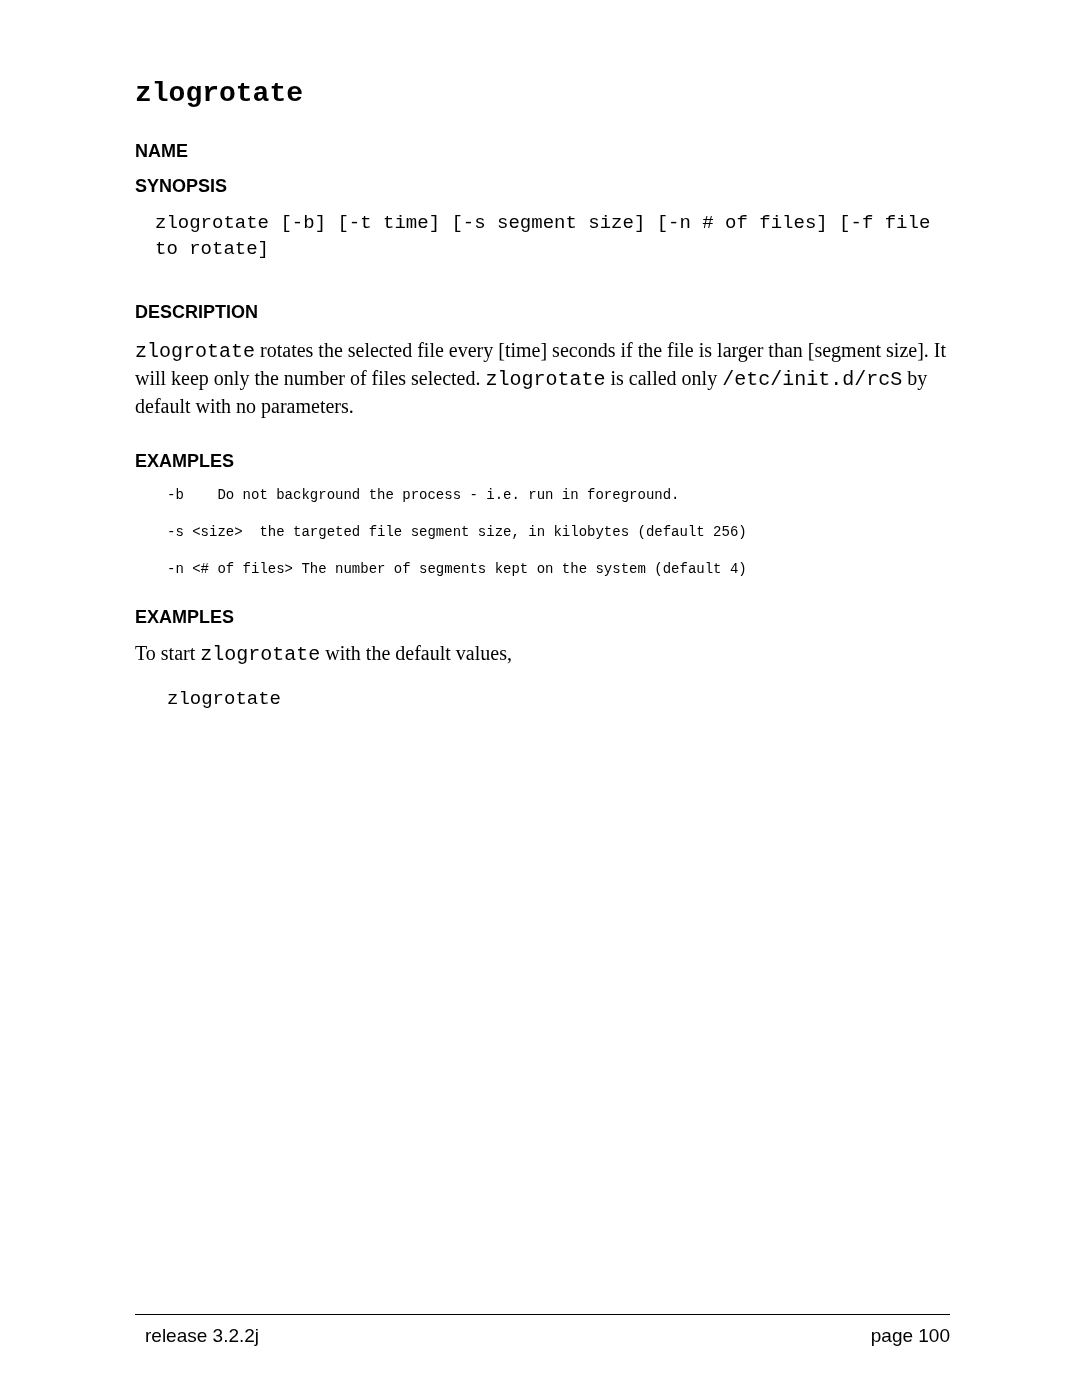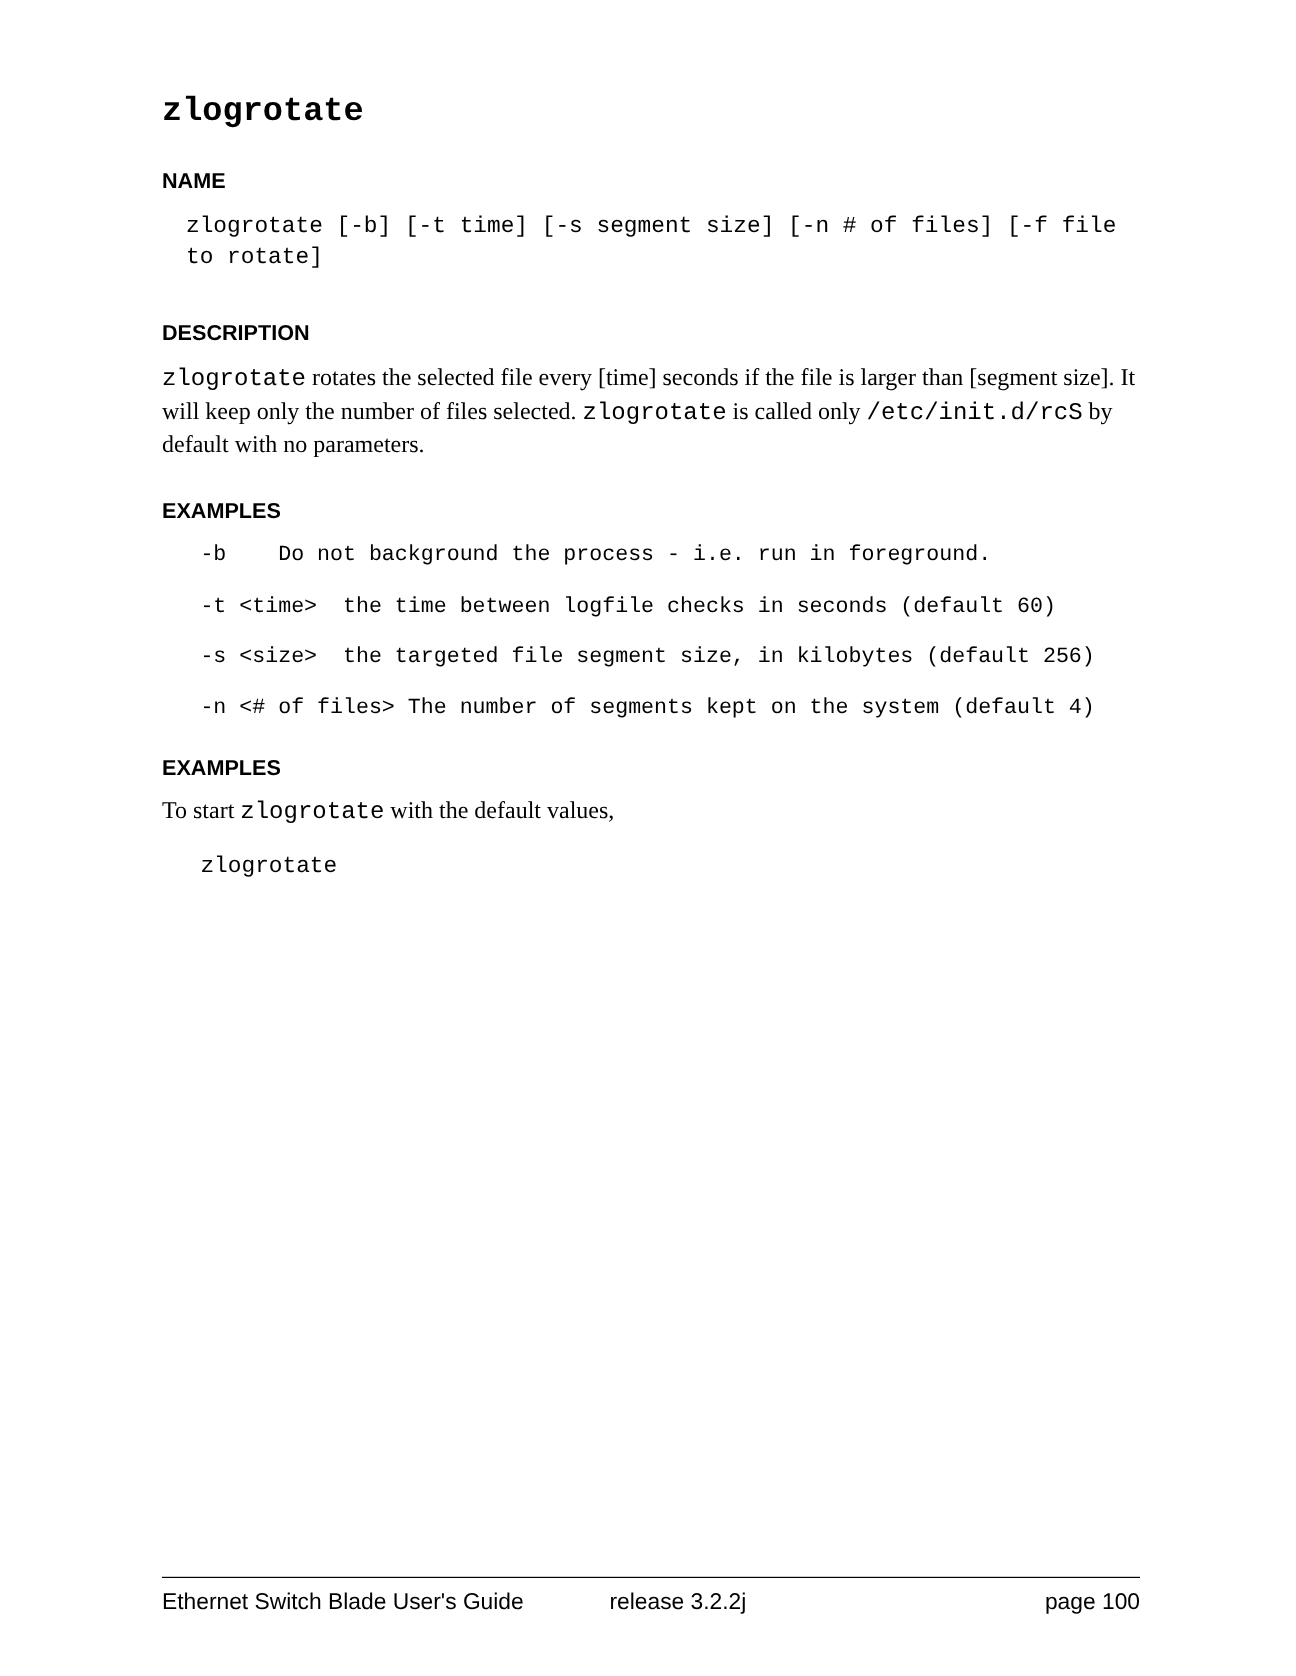--- a/index.html
+++ b/index.html
@@ -49,21 +49,21 @@
       white-space: pre-wrap;
       word-wrap: break-word;
     }
     .description-text {
       font-size: 20px;
       line-height: 1.3;
       margin-bottom: 32px;
     }
     .options-block {
       font-family: "Courier New", Courier, monospace;
-      font-size: 18px;
+      font-size: 14px;
       line-height: 1.35;
       margin-left: 32px;
       margin-bottom: 28px;
     }
     .option-item {
       margin-bottom: 18px;
       white-space: pre-wrap;
       word-wrap: break-word;
     }
     .examples-text {
@@ -105,42 +105,41 @@
     }
   </style>
 </head>
 <body>
 
 <div class="page">
   <h1 class="command-title">zlogrotate</h1>
 
   <h2 class="section-heading">NAME</h2>
 
+  <h2 class="section-heading">SYNOPSIS</h2>
   <div class="code-block">zlogrotate [-b] [-t time] [-s segment size] [-n # of files] [-f file to rotate]</div>
 
   <h2 class="section-heading">DESCRIPTION</h2>
   <p class="description-text">
     <span class="mono">zlogrotate</span><span> rotates the selected file every [time] seconds if the file is larger than [segment size]. It will keep only the number of files selected. </span><span class="mono">zlogrotate</span><span> is called only </span><span class="mono">/etc/init.d/rcS</span><span> by default with no parameters.</span>
   </p>
 
   <h2 class="section-heading">EXAMPLES</h2>
   <div class="options-block">
     <div class="option-item">-b    Do not background the process - i.e. run in foreground.</div>
-    <div class="option-item">-t &lt;time&gt;  the time between logfile checks in seconds (default 60)</div>
     <div class="option-item">-s &lt;size&gt;  the targeted file segment size, in kilobytes (default 256)</div>
     <div class="option-item">-n &lt;# of files&gt; The number of segments kept on the system (default 4)</div>
   </div>
 
   <h2 class="section-heading">EXAMPLES</h2>
   <p class="examples-text">
     <span>To start </span><span class="mono">zlogrotate</span><span> with the default values,</span>
   </p>
   <div class="example-code">zlogrotate</div>
 </div>
 
 <div class="footer">
   <hr class="footer-rule">
   <div class="footer-line">
-    <span class="footer-left">Ethernet Switch Blade User's Guide</span>
     <span class="footer-center">release  3.2.2j</span>
     <span class="footer-right">page  100</span>
   </div>
 </div>
 
 </body></html>

